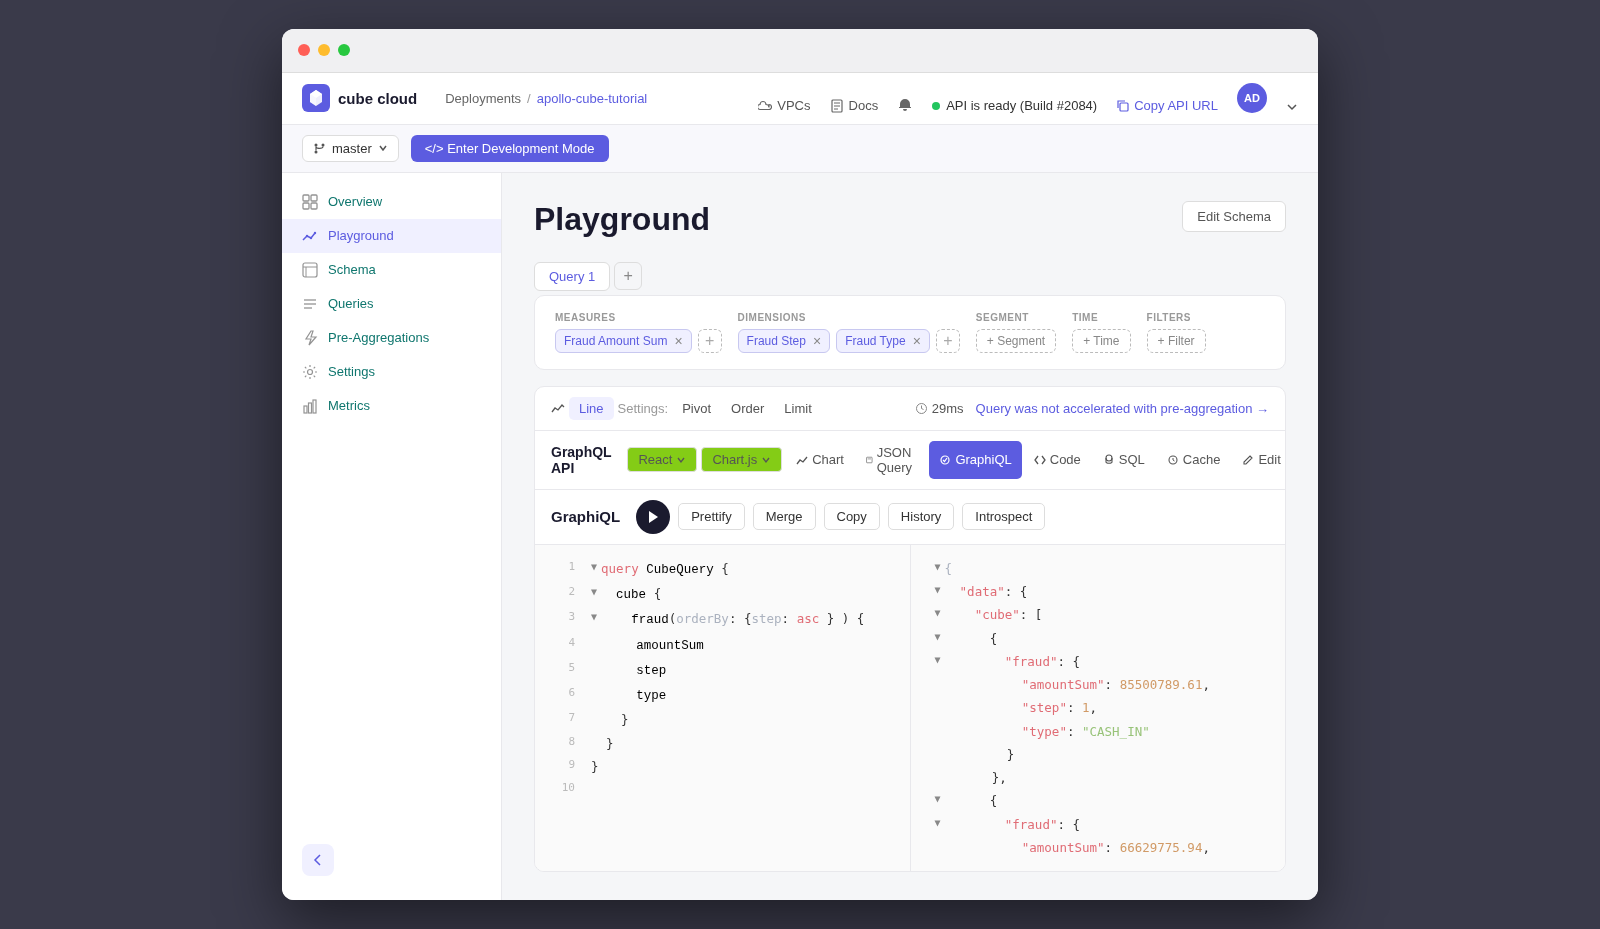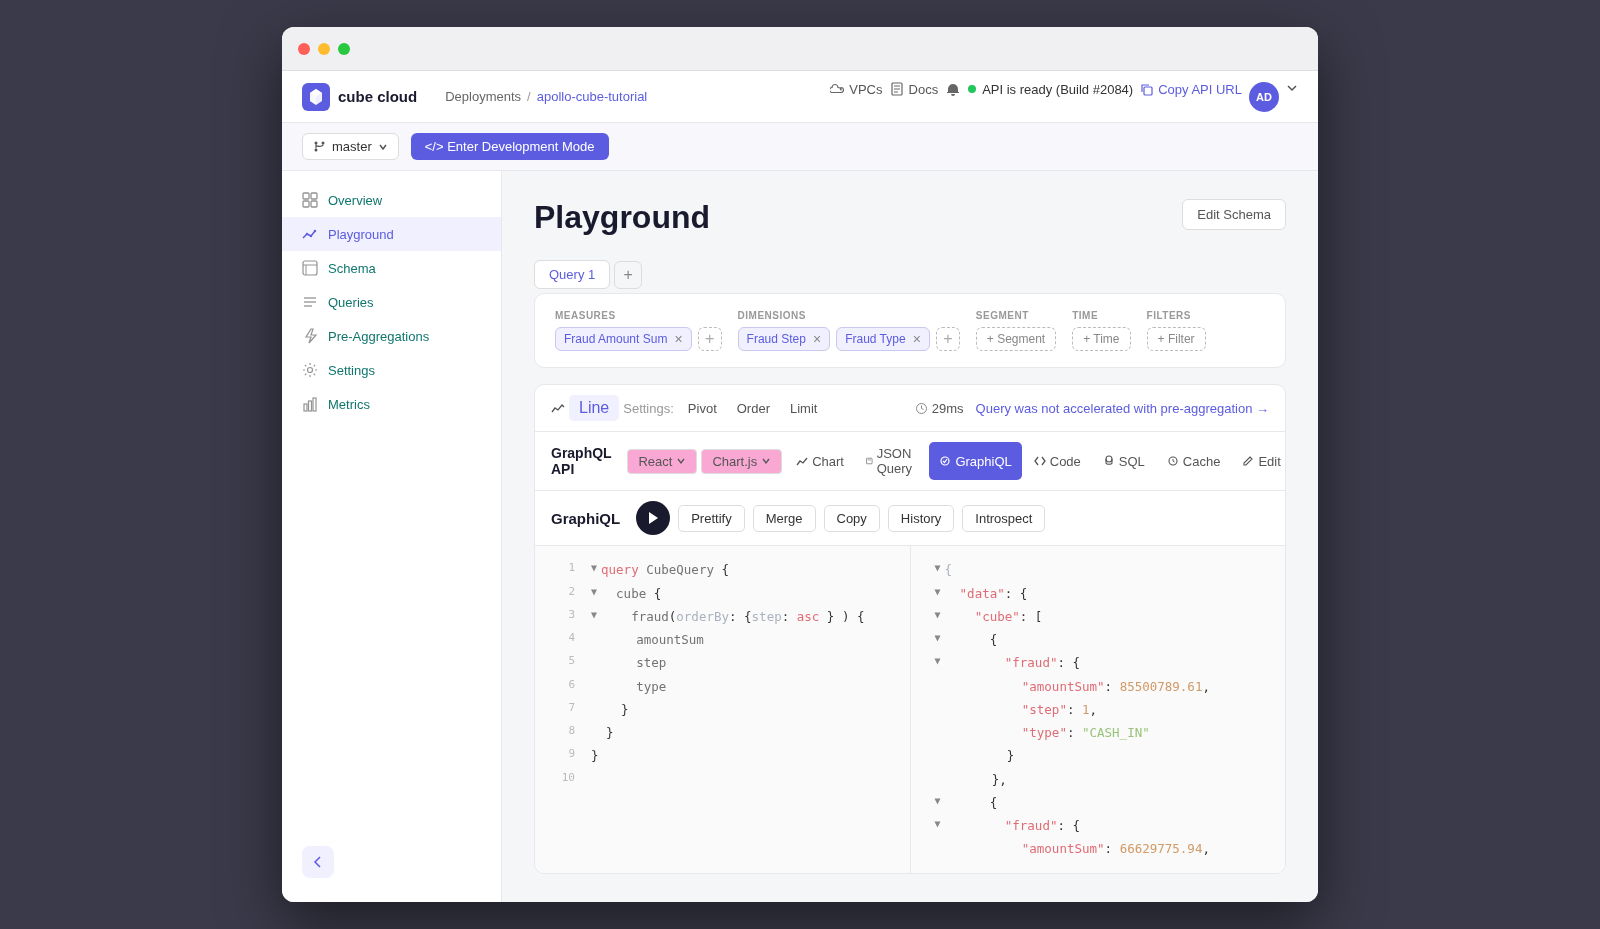--- a/index.html
+++ b/index.html
@@ -67,22 +67,22 @@
       align-items: center;
       gap: 6px;
       color: #666;
       font-size: 13px;
     }
     .breadcrumb-sep { color: #999; }
     .breadcrumb-current { color: #5c5ce0; font-weight: 500; }
     .topnav-right {
       margin-left: auto;
       display: flex;
-      align-items: flex-start;
-      gap: 7px;
+      align-items: flex-end;
+      gap: 19px;
     }
     .nav-link {
       display: flex;
       align-items: center;
       gap: 5px;
       color: #555;
       font-size: 13px;
       cursor: pointer;
     }
     .status-dot { width: 8px; height: 8px; background: #22c55e; border-radius: 50%; display: inline-block; }
@@ -255,21 +255,21 @@
     }
     .chart-toolbar {
       display: flex;
       align-items: center;
       padding: 10px 16px;
       border-bottom: 1px solid #e8e8ec;
       gap: 4px;
     }
     .chart-type-btn {
       display: flex; align-items: center; gap: 4px;
-      padding: 4px 10px; border-radius: 5px; font-size: 16px;
+      padding: 4px 10px; border-radius: 5px; font-size: 13px;
       color: #555; cursor: pointer; background: transparent; border: none;
     }
     .chart-type-btn.active { background: #f0f0ff; color: #5c5ce0; }
     .chart-settings-item {
       font-size: 13px; color: #555; cursor: pointer;
       padding: 4px 8px;
     }
     .chart-settings-label { color: #999; font-size: 13px; margin-right: 2px; }
     .speed-badge {
       margin-left: auto;
@@ -285,21 +285,21 @@
       display: flex;
       align-items: center;
       padding: 10px 16px;
       background: white;
       border-bottom: 1px solid #e8e8ec;
       gap: 4px;
     }
     .code-section-label { font-size: 14px; font-weight: 600; color: #1a1a2e; margin-right: 12px; }
     .fw-selector {
       display: flex; align-items: center; gap: 4px;
-      background: #f9a8d4; border: 1px solid #ddd; border-radius: 4px;
+      background: #84cc16; border: 1px solid #ddd; border-radius: 4px;
       padding: 4px 10px; font-size: 13px; color: #555; cursor: pointer;
     }
     .view-tabs {
       display: flex;
       gap: 2px;
     }
     .view-tab {
       padding: 4px 10px; border-radius: 5px; font-size: 13px; color: #555;
       cursor: pointer; display: flex; align-items: center; gap: 4px;
     }
@@ -357,21 +357,21 @@
     .line-num {
       color: #bbb;
       width: 24px;
       text-align: right;
       margin-right: 16px;
       user-select: none;
       font-size: 11px;
     }
     .code-content { color: #333; }
     .kw { color: #e06c75; }
-    .fn { color: #737373; }
+    .fn { color: #000000; font-family: Liberation Mono, monospace; }
     .str { color: #98c379; }
     .num { color: #d19a66; }
     .key { color: #abb2bf; }
     .obj-key { color: #e06c75; }
     .punc { color: #abb2bf; }
     .collapse-arrow { color: #888; margin-right: 4px; font-size: 10px; }
   </style>
 </head>
 <body>
 

